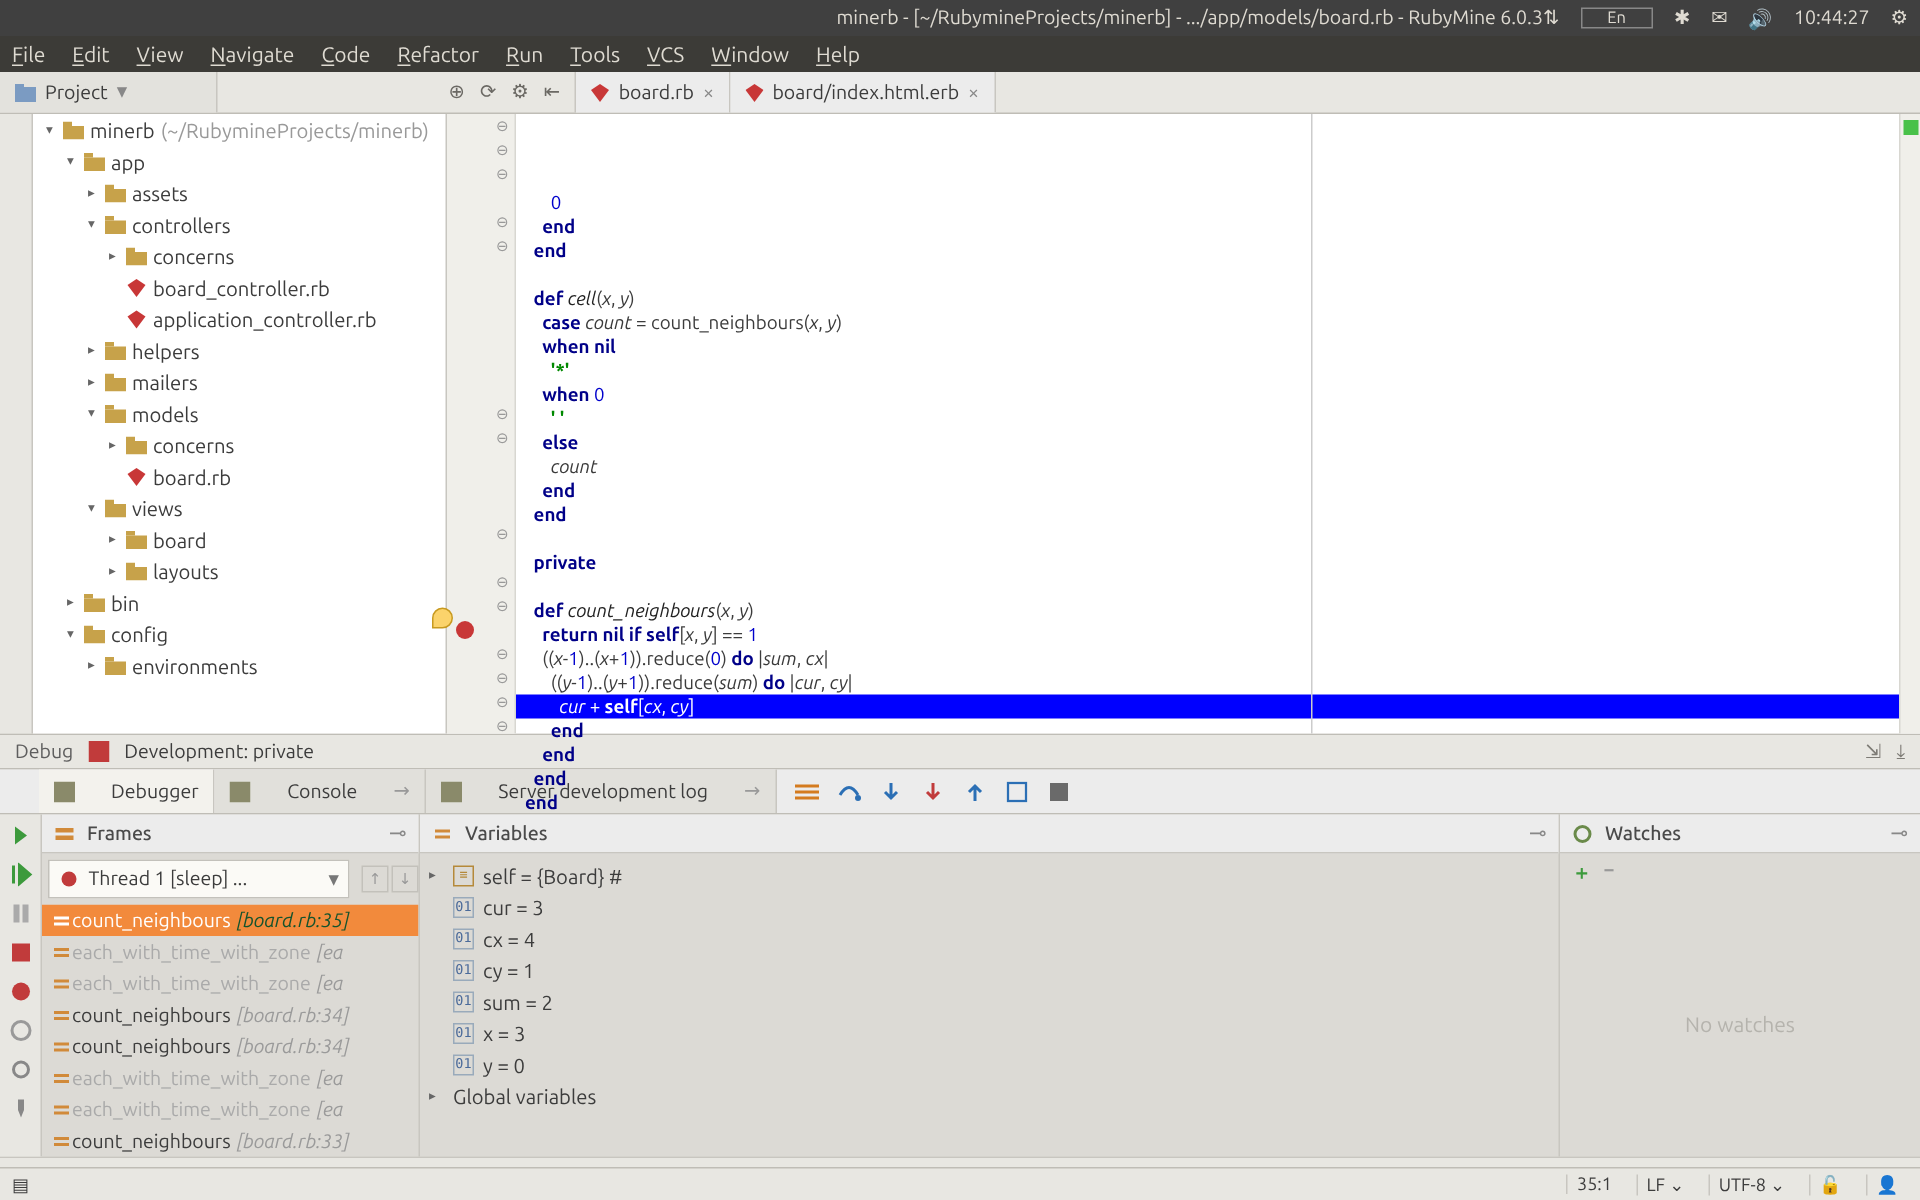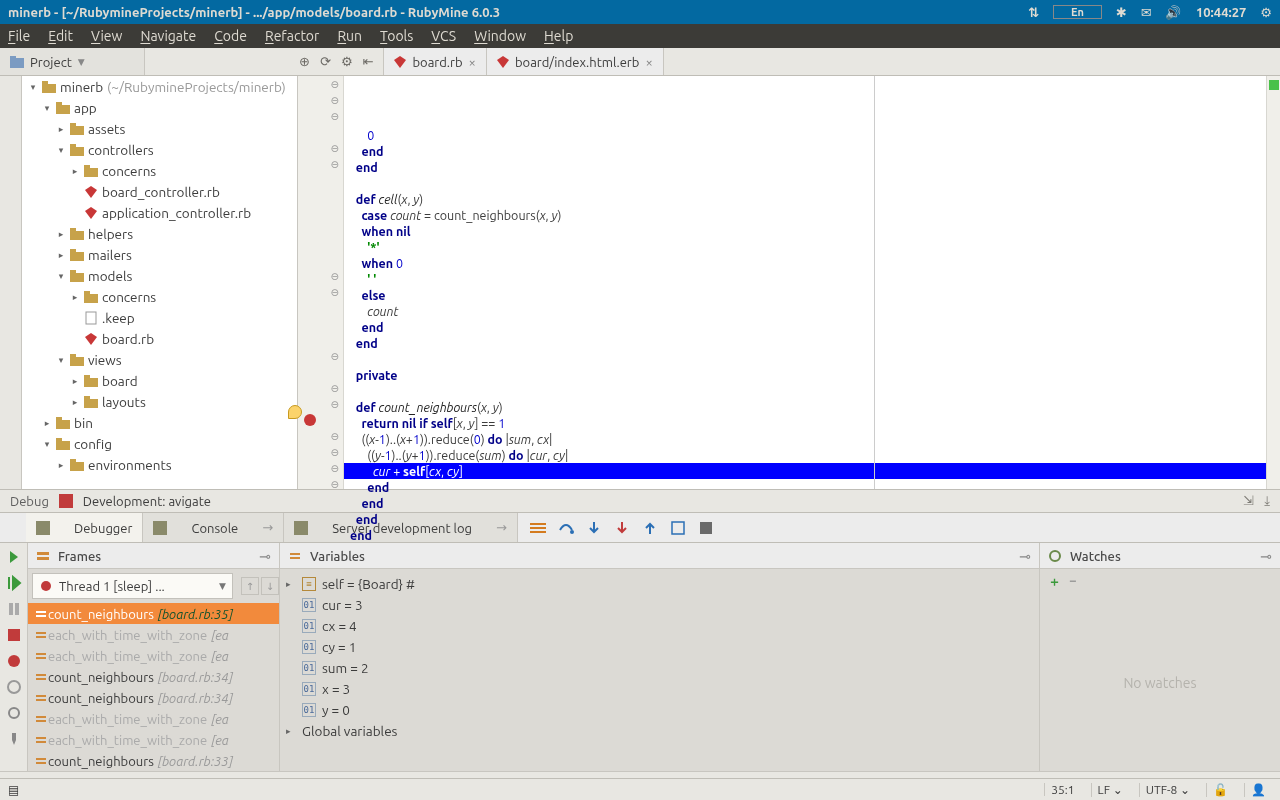--- a/index.html
+++ b/index.html
@@ -1,17 +1,17 @@
 <!DOCTYPE html>
 <html><head>
 <meta charset="utf-8">
 <style>
 * { margin: 0; padding: 0; box-sizing: border-box; font-family: "Ubuntu", "DejaVu Sans", sans-serif; }
 body { width: 1280px; height: 800px; background: #dcdad5; overflow: hidden; font-size: 13px; color: #3c3c3c; }
-.topbar { height: 24px; background: #0369a1; color: #dfdbd2; display: flex; align-items: center; padding: 0 8px; font-weight: bold; }
+.topbar { height: 24px; background: #404040; color: #dfdbd2; display: flex; align-items: center; padding: 0 8px; font-weight: normal; text-align: right; }
 .topbar .title { flex: 1; font-size: 13px; }
 .topbar .tray { display: flex; gap: 14px; align-items: center; }
 .topbar .tray span { font-size: 13px; }
 .ic { display: inline-flex; align-items: center; justify-content: center; }
 .menubar { height: 24px; background: #3c3b37; color: #dfdbd2; display: flex; align-items: center; padding: 0 8px; gap: 18px; font-size: 14px; }
 .menubar span { cursor: default; }
 .menubar .ul { text-decoration: underline; text-underline-offset: 2px; }
 .toolbar-strip { height: 28px; border-bottom: 1px solid #bfbdb6; display: flex; align-items: stretch; background: #e8e7e2; }
 .project-label { display: flex; align-items: center; gap: 6px; padding: 0 10px; border-right: 1px solid #c8c6c0; min-width: 145px; background: #e3e2dd; }
 .project-label .dd { font-size: 9px; color: #888; }
@@ -238,27 +238,20 @@
         <span class="exp">▸</span>
         <svg class="folder">
           <rect width="14" height="9" y="3" class="svg-folder"></rect>
           <rect width="6" height="3" class="svg-folder"></rect>
         </svg>
         <span>concerns</span>
       </div>
       <div class="tree-item" style="--ind: 48px;">
         <span class="exp"></span>
         <svg class="file-ic">
-          <rect x="2" y="1" width="10" height="12" fill="#fff" stroke="#999"></rect>
-        </svg>
-        <span>.keep</span>
-      </div>
-      <div class="tree-item" style="--ind: 48px;">
-        <span class="exp"></span>
-        <svg class="file-ic">
           <polygon points="7,1 13,5 7,13 1,5" fill="#c83737"></polygon>
         </svg>
         <span>board.rb</span>
       </div>
       <div class="tree-item" style="--ind: 34px;">
         <span class="exp">▾</span>
         <svg class="folder">
           <rect width="14" height="9" y="3" class="svg-folder"></rect>
           <rect width="6" height="3" class="svg-folder"></rect>
         </svg>
@@ -372,21 +365,21 @@
       <div class="ok"></div>
     </div>
   </div>
 </div>
 
 <div class="debug-hdr">
   <span class="lbl">Debug</span>
   <svg width="14" height="14">
       <rect width="14" height="14" fill="#c13b3b"></rect>
     </svg>
-  <span>Development: avigate</span>
+  <span>Development: private</span>
   <div class="right-icons">
     <span>⇲</span>
     <span>⤓</span>
   </div>
 </div>
 
 <div class="dbg-toolbar">
   <div class="dbg-tabs" id="dbgtabs">
       <div class="dbg-tab active">
         <svg width="14" height="14">

